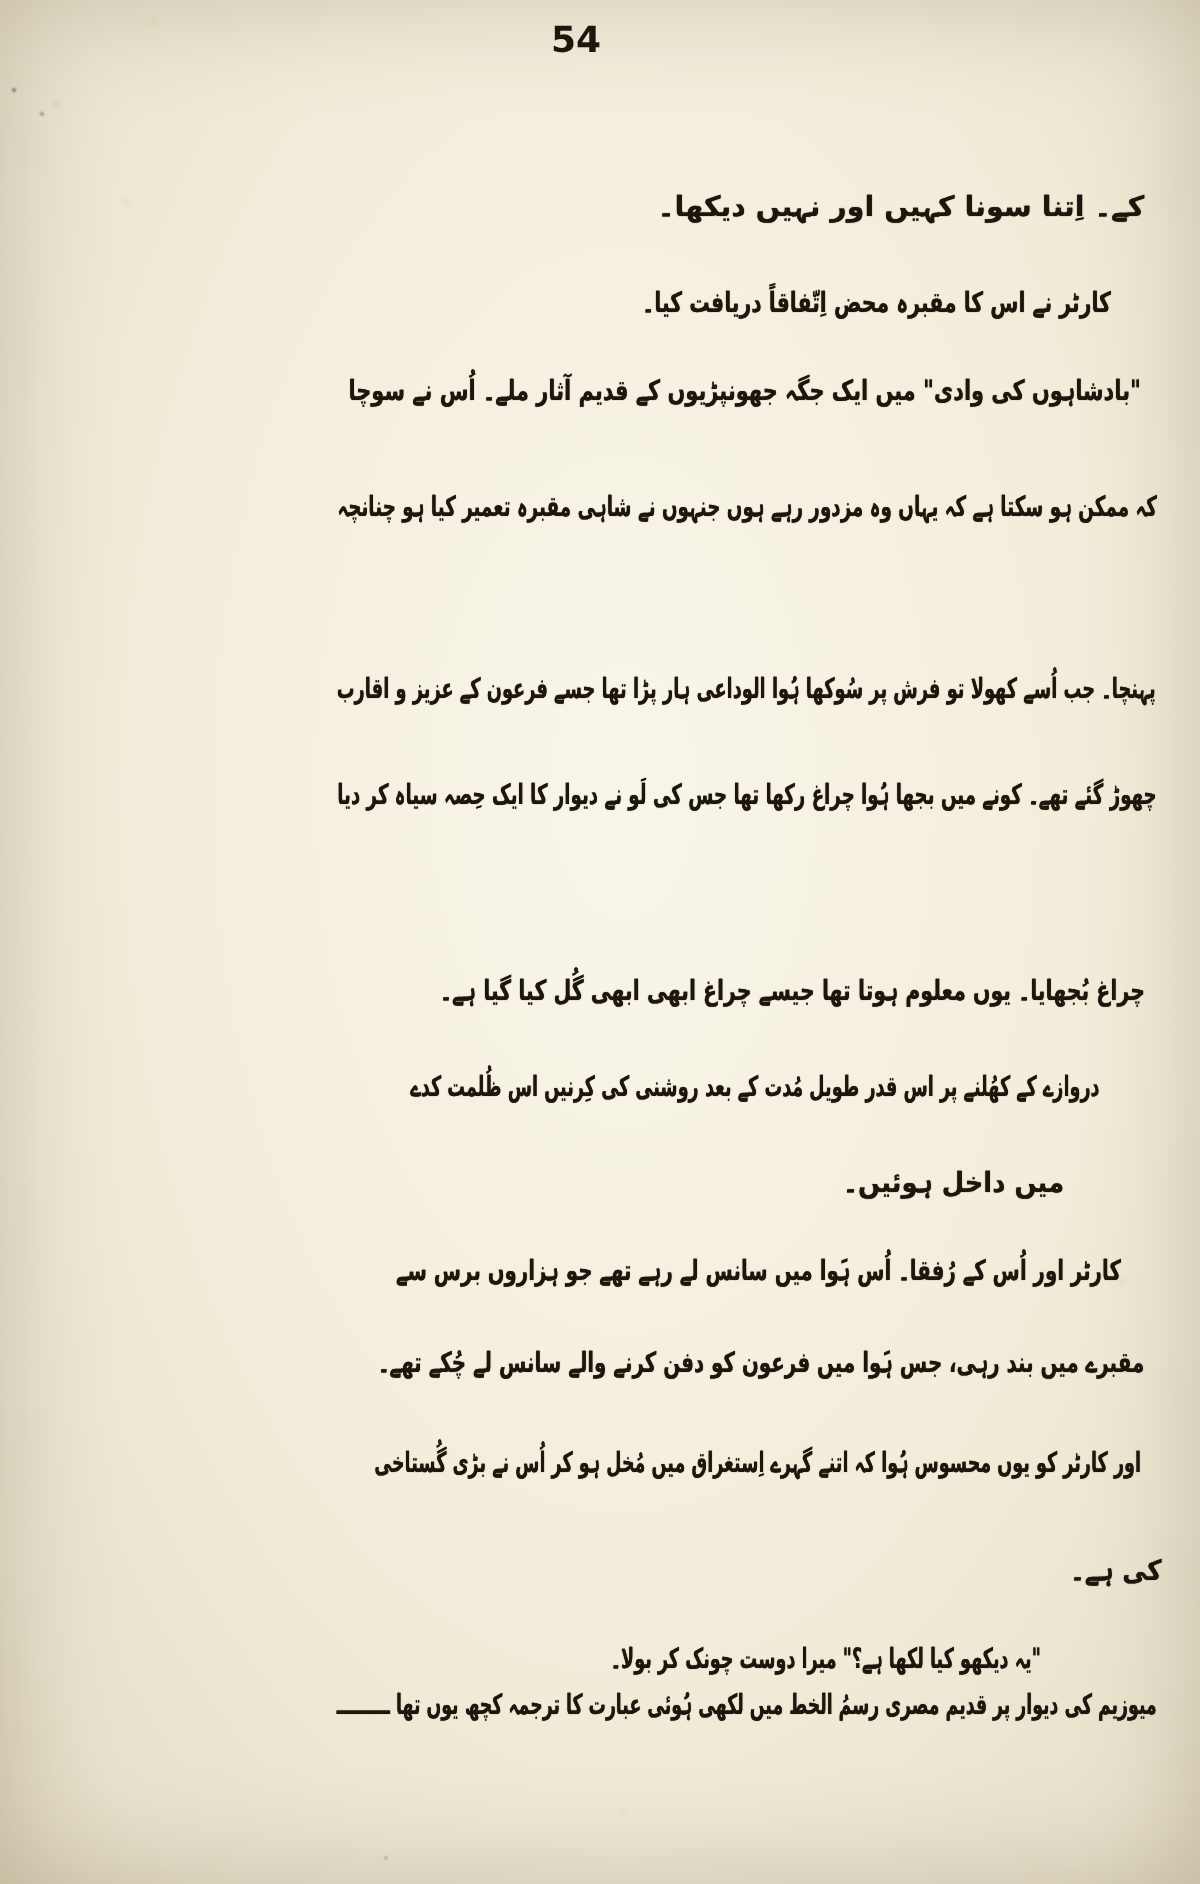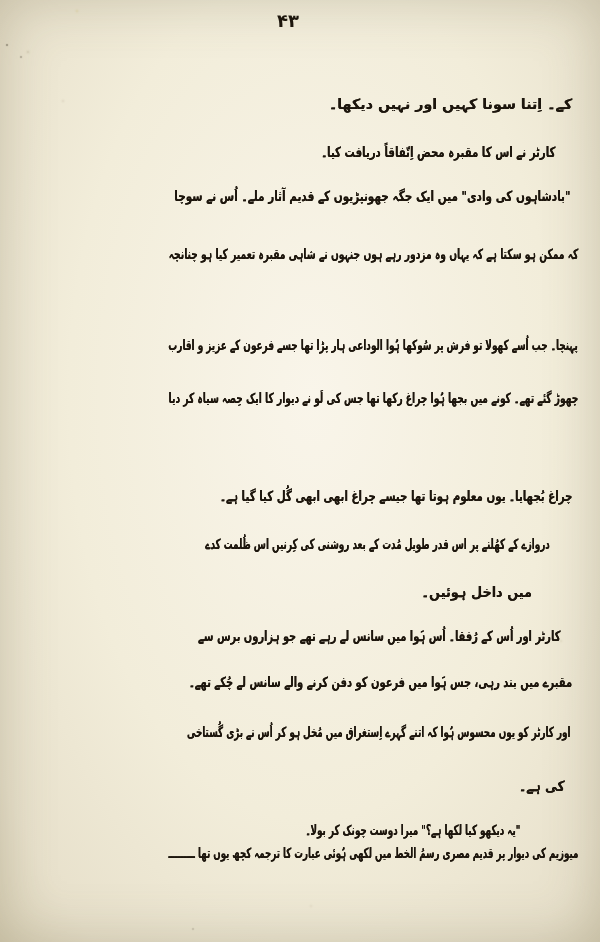--- a/index.html
+++ b/index.html
@@ -48,30 +48,30 @@
     transform-origin: 100% 60%;
     text-shadow: 0 0 .5px currentColor;
   }
 </style>
 </head>
 <body>
 
 <div class="page">
   <div class="speckles"></div>
 
-  <div class="page-number">۴۳</div>
+  <div class="page-number">54</div>
 
   <div class="line" style="top:84px;  right:28px; width:330px"><span class="txt" style="transform: scaleX(1.017);">کے۔ اِتنا سونا کہیں اور نہیں دیکھا۔</span></div>
   <div class="line" style="top:132px; right:45px; width:318px"><span class="txt" style="transform: scaleX(0.729);">کارٹر نے اس کا مقبرہ محض اِتّفاقاً دریافت کیا۔</span></div>
   <div class="line" style="top:176px; right:30px; width:538px"><span class="txt" style="transform: scaleX(0.747);">"بادشاہوں کی وادی" میں ایک جگہ جھونپڑیوں کے قدیم آثار ملے۔ اُس نے سوچا</span></div>
   <div class="line" style="top:234px; right:22px; width:556px"><span class="txt" style="transform: scaleX(0.654);">کہ ممکن ہو سکتا ہے کہ یہاں وہ مزدور رہے ہوں جنہوں نے شاہی مقبرہ تعمیر کیا ہو چنانچہ</span></div>
   <div class="line" style="top:325px; right:22px; width:556px"><span class="txt" style="transform: scaleX(0.635);">پہنچا۔ جب اُسے کھولا تو فرش پر سُوکھا ہُوا الوداعی ہار پڑا تھا جسے فرعون کے عزیز و اقارب</span></div>
   <div class="line" style="top:378px; right:22px; width:556px"><span class="txt" style="transform: scaleX(0.65);">چھوڑ گئے تھے۔ کونے میں بجھا ہُوا چراغ رکھا تھا جس کی لَو نے دیوار کا ایک حِصہ سیاہ کر دیا</span></div>
   <div class="line" style="top:524px; right:50px; width:468px"><span class="txt" style="transform: scaleX(0.629);">دروازے کے کھُلنے پر اس قدر طویل مُدت کے بعد روشنی کی کِرنیں اس ظُلمت کدے</span></div>
   <div class="line" style="top:476px; right:28px; width:478px"><span class="txt" style="transform: scaleX(0.732);">چراغ بُجھایا۔ یوں معلوم ہوتا تھا جیسے چراغ ابھی ابھی گُل کیا گیا ہے۔</span></div>
   <div class="line" style="top:572px; right:68px; width:150px"><span class="txt" style="transform: scaleX(0.921);">میں داخل ہوئیں۔</span></div>
   <div class="line" style="top:616px; right:40px; width:492px"><span class="txt" style="transform: scaleX(0.706);">کارٹر اور اُس کے رُفقا۔ اُس ہَوا میں سانس لے رہے تھے جو ہزاروں برس سے</span></div>
   <div class="line" style="top:662px; right:28px; width:520px"><span class="txt" style="transform: scaleX(0.708);">مقبرے میں بند رہی، جس ہَوا میں فرعون کو دفن کرنے والے سانس لے چُکے تھے۔</span></div>
   <div class="line" style="top:712px; right:30px; width:520px"><span class="txt" style="transform: scaleX(0.627);">اور کارٹر کو یوں محسوس ہُوا کہ اتنے گہرے اِستغراق میں مُخل ہو کر اُس نے بڑی گُستاخی</span></div>
-  <div class="line" style="top:766px; right:35px; width:62px"><span class="txt" style="transform: scaleX(0.882);">کی ہے۔</span></div>
+  <div class="line" style="top:766px; right:19px; width:62px"><span class="txt" style="transform: scaleX(0.882);">کی ہے۔</span></div>
   <div class="line" style="top:810px; right:80px; width:292px"><span class="txt" style="transform: scaleX(0.628);">"یہ دیکھو کیا لکھا ہے؟" میرا دوست چونک کر بولا۔</span></div>
   <div class="line" style="top:833px; right:22px; width:556px"><span class="txt" style="transform: scaleX(0.618);">میوزیم کی دیوار پر قدیم مصری رسمُ الخط میں لکھی ہُوئی عبارت کا ترجمہ کچھ یوں تھا ـــــــــ</span></div>
 </div>
 
 </body></html>

